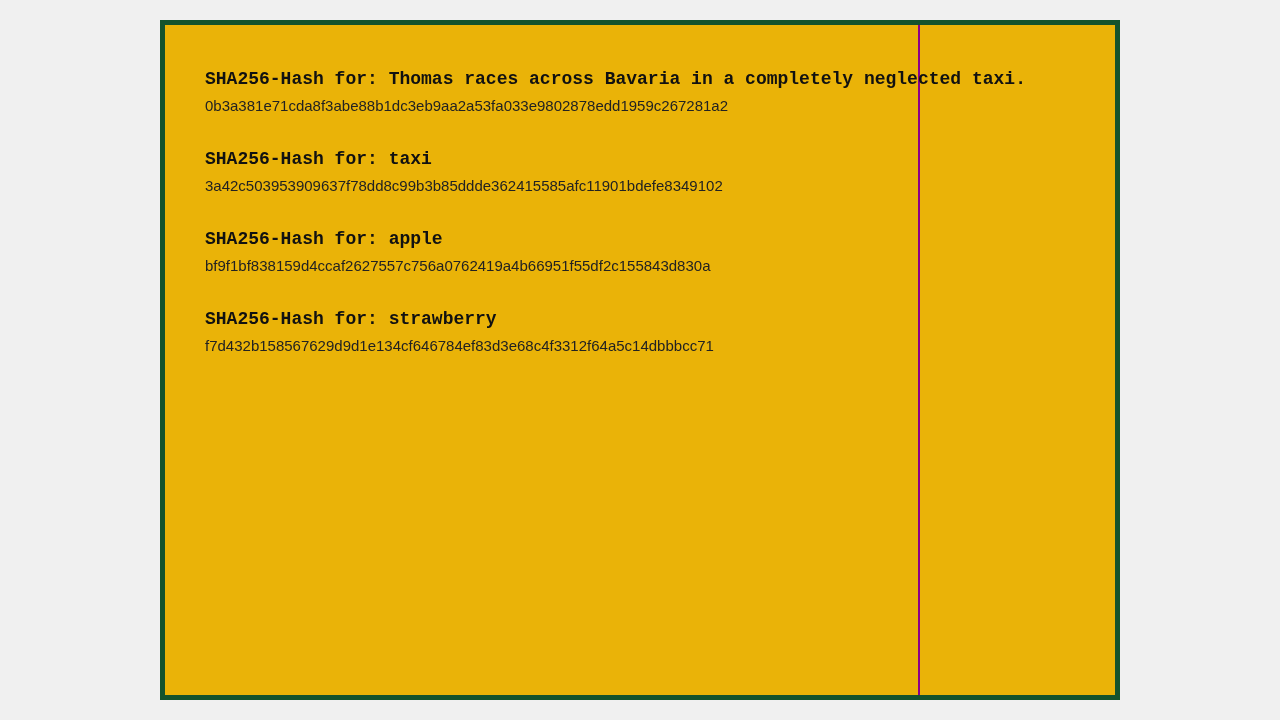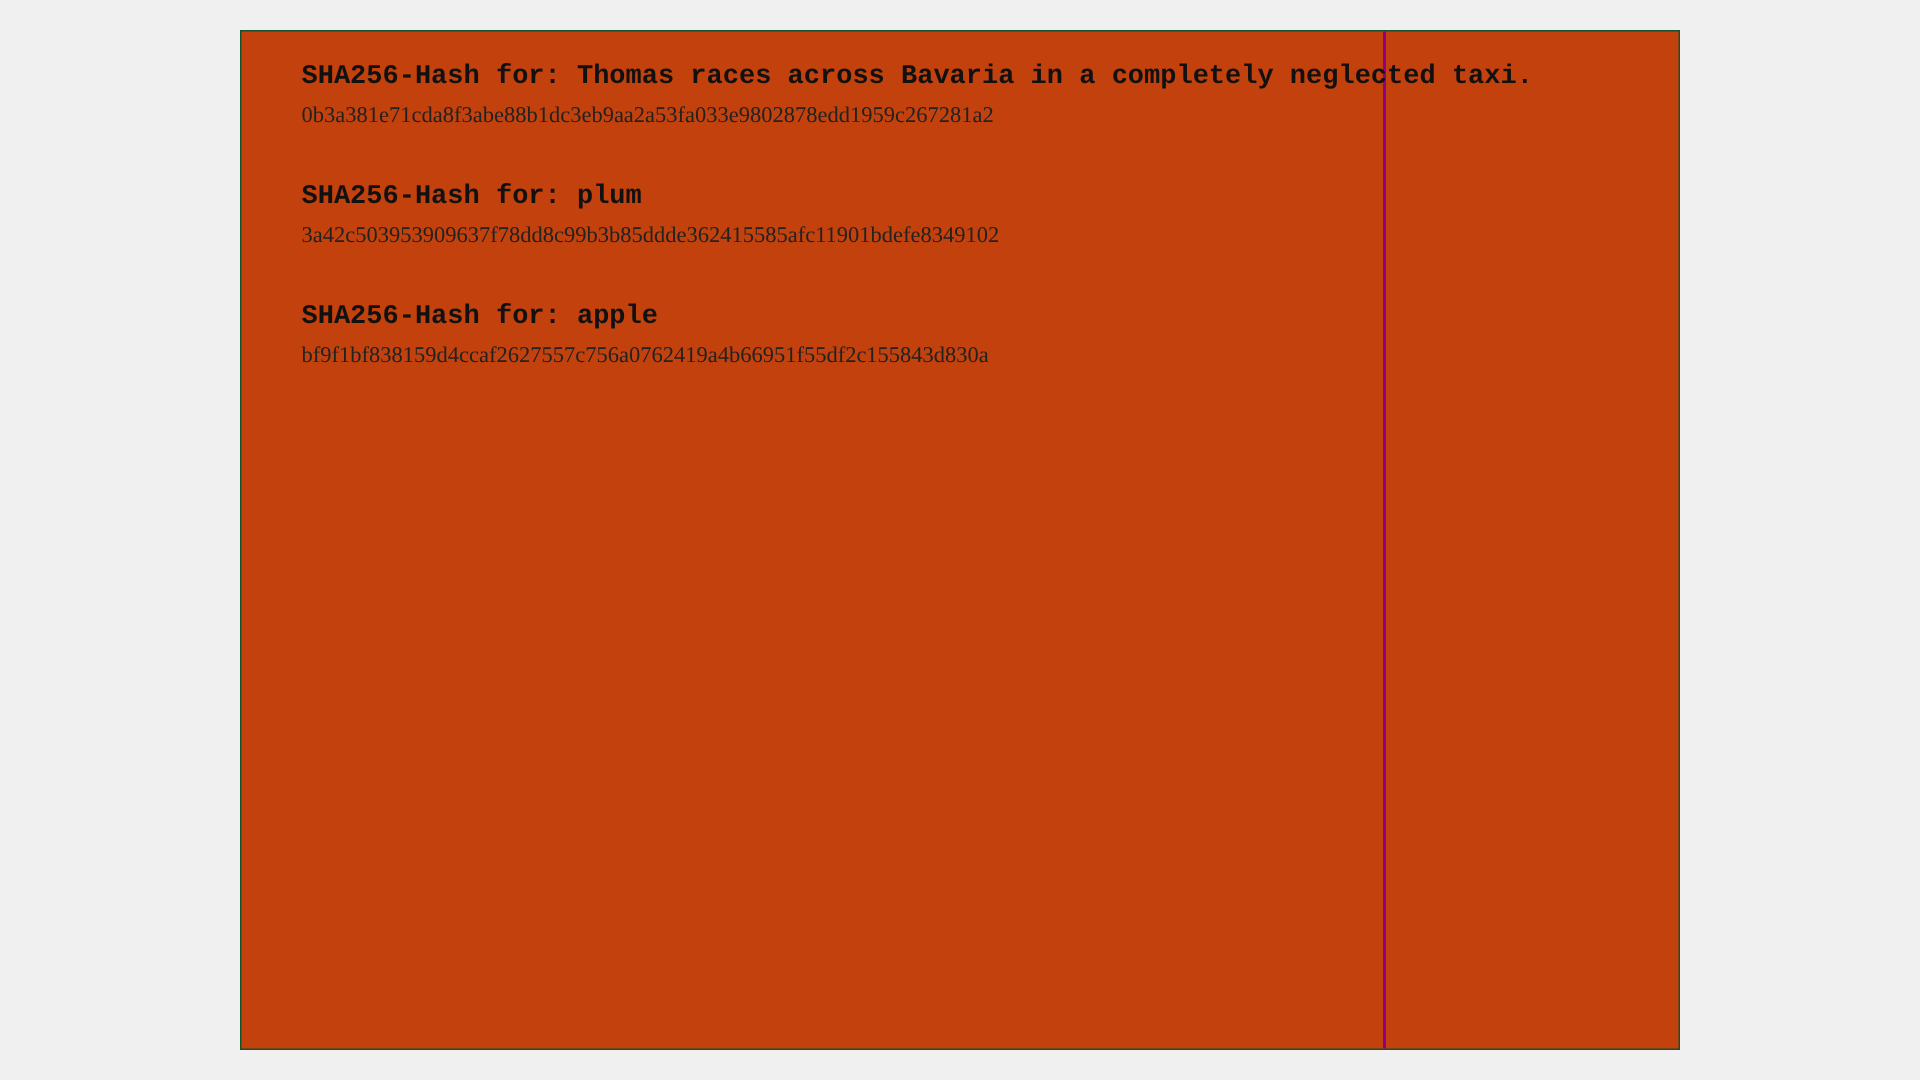--- a/index.html
+++ b/index.html
@@ -11,43 +11,43 @@
     body {
       background: #f0f0f0;
       display: flex;
       justify-content: center;
       align-items: center;
       min-height: 100vh;
       font-family: sans-serif;
     }
 
     .main-container {
-      background: #c2410c;
+      background: #eab308;
       width: 960px;
       min-height: 680px;
-      padding: 20px 40px;
+      padding: 44px 40px;
       position: relative;
-      border: 1px solid #14532d;
+      border: 5px solid #14532d;
     }
 
     .hash-block {
       margin-bottom: 35px;
       position: relative;
     }
 
     .hash-label {
       font-family: 'Courier New', Courier, monospace;
       font-size: 18px;
       font-weight: bold;
       color: #111;
       margin-bottom: 8px;
     }
 
     .hash-value {
-      font-family: Liberation Serif, serif;
+      font-family: Liberation Sans, sans-serif;
       font-size: 15px;
       color: #222;
       word-break: break-all;
     }
 
     .vertical-line {
       position: absolute;
       top: 0;
       right: 195px;
       width: 2px;
@@ -61,21 +61,25 @@
 
 <div class="main-container">
   <div class="vertical-line"></div>
 
   <div id="hash-blocks-container">
       <div class="hash-block">
         <div class="hash-label">SHA256-Hash for: Thomas races across Bavaria in a completely neglected taxi.</div>
         <div class="hash-value">0b3a381e71cda8f3abe88b1dc3eb9aa2a53fa033e9802878edd1959c267281a2</div>
       </div>
       <div class="hash-block">
-        <div class="hash-label">SHA256-Hash for: plum</div>
+        <div class="hash-label">SHA256-Hash for: taxi</div>
         <div class="hash-value">3a42c503953909637f78dd8c99b3b85ddde362415585afc11901bdefe8349102</div>
       </div>
       <div class="hash-block">
         <div class="hash-label">SHA256-Hash for: apple</div>
         <div class="hash-value">bf9f1bf838159d4ccaf2627557c756a0762419a4b66951f55df2c155843d830a</div>
       </div>
+      <div class="hash-block">
+        <div class="hash-label">SHA256-Hash for: strawberry</div>
+        <div class="hash-value">f7d432b158567629d9d1e134cf646784ef83d3e68c4f3312f64a5c14dbbbcc71</div>
+      </div>
     </div>
 </div>
 
 </body></html>

